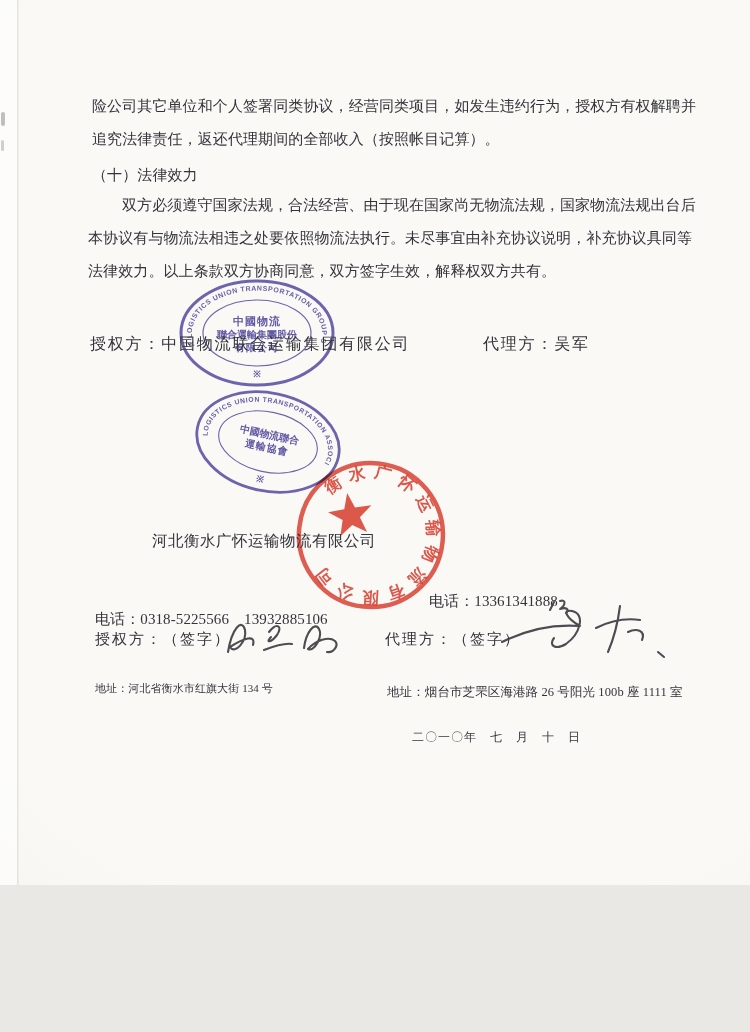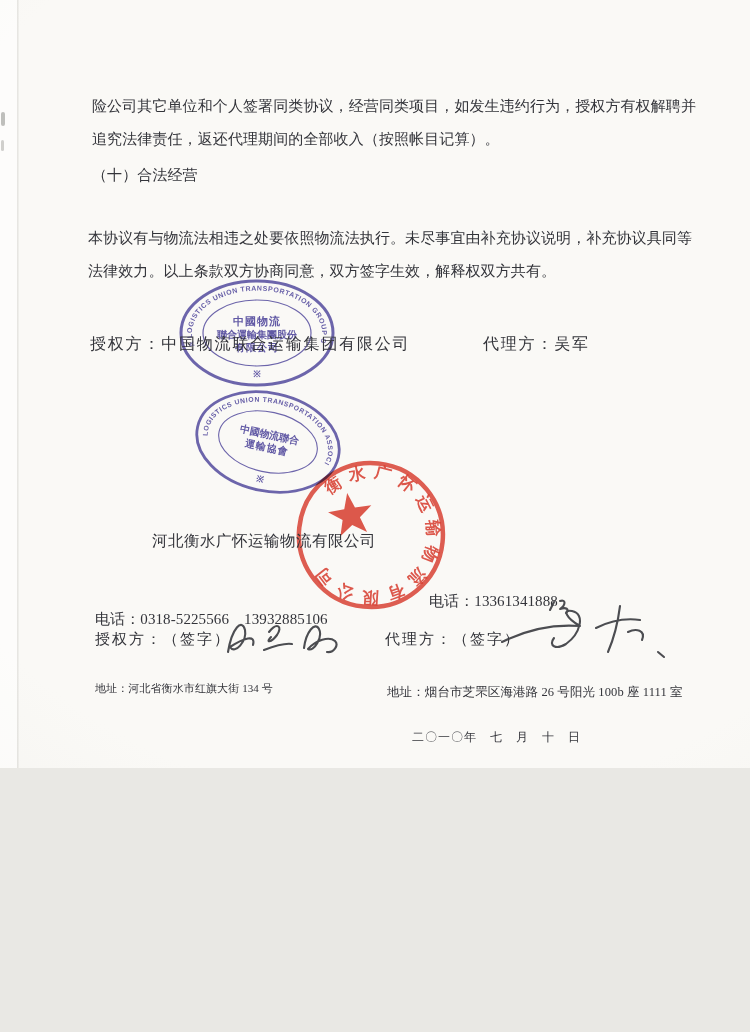--- a/index.html
+++ b/index.html
@@ -1,18 +1,18 @@
 <!DOCTYPE html>
 <html><head>
 <meta charset="utf-8">
 <style>
   html,body{margin:0;padding:0;}
   body{background:#e9e8e4;font-family:"Liberation Serif","DejaVu Serif",serif;}
   .page{
-    position:relative;width:750px;height:768px;margin:0 auto;overflow:hidden;
+    position:relative;width:750px;height:885px;margin:0 auto;overflow:hidden;
     background:
       radial-gradient(ellipse 120% 100% at 55% 45%, #faf9f6 60%, #f3f2ee 92%, #edecE8 100%),
       #f7f6f2;
   }
   .crease{position:absolute;left:17px;top:0;width:2px;height:1032px;
     background:linear-gradient(to right,rgba(120,118,112,0.18),rgba(120,118,112,0.05));}
   .edge-strip{position:absolute;left:0;top:0;width:17px;height:1032px;background:rgba(255,255,255,0.5);}
   .smudge{position:absolute;background:#8d8c88;border-radius:2px;}
   .smudge.s1{left:1px;top:112px;width:4px;height:14px;opacity:.55;}
   .smudge.s2{left:1px;top:140px;width:3px;height:11px;opacity:.4;}
@@ -50,21 +50,22 @@
 <body>
 
 <div class="page">
   <div class="edge-strip"></div>
   <div class="crease"></div>
   <div class="smudge s1"></div>
   <div class="smudge s2"></div>
 
   <div class="tline b1">险公司其它单位和个人签署同类协议，经营同类项目，如发生违约行为，授权方有权解聘并</div>
   <div class="tline b2">追究法律责任，返还代理期间的全部收入（按照帐目记算）。</div>
-  <div class="tline hd">（十）合法经营</div>
+  <div class="tline hd">（十）法律效力</div>
+  <div class="tline p21">双方必须遵守国家法规，合法经营、由于现在国家尚无物流法规，国家物流法规出台后</div>
   <div class="tline p22">本协议有与物流法相违之处要依照物流法执行。未尽事宜由补充协议说明，补充协议具同等</div>
   <div class="tline p23">法律效力。以上条款双方协商同意，双方签字生效，解释权双方共有。</div>
   <div class="dot"></div>
 
   <svg class="stamp stamp1" width="162" height="112" viewBox="0 0 162 112">
     <defs>
       <path id="s1arc" d="M 18.2 67 A 65 42.5 0 1 1 143.8 67" fill="none"></path>
     </defs>
     <g stroke="#4f46a0" fill="none" opacity="0.82">
       <ellipse cx="81" cy="56" rx="76" ry="52" stroke-width="3"></ellipse>

